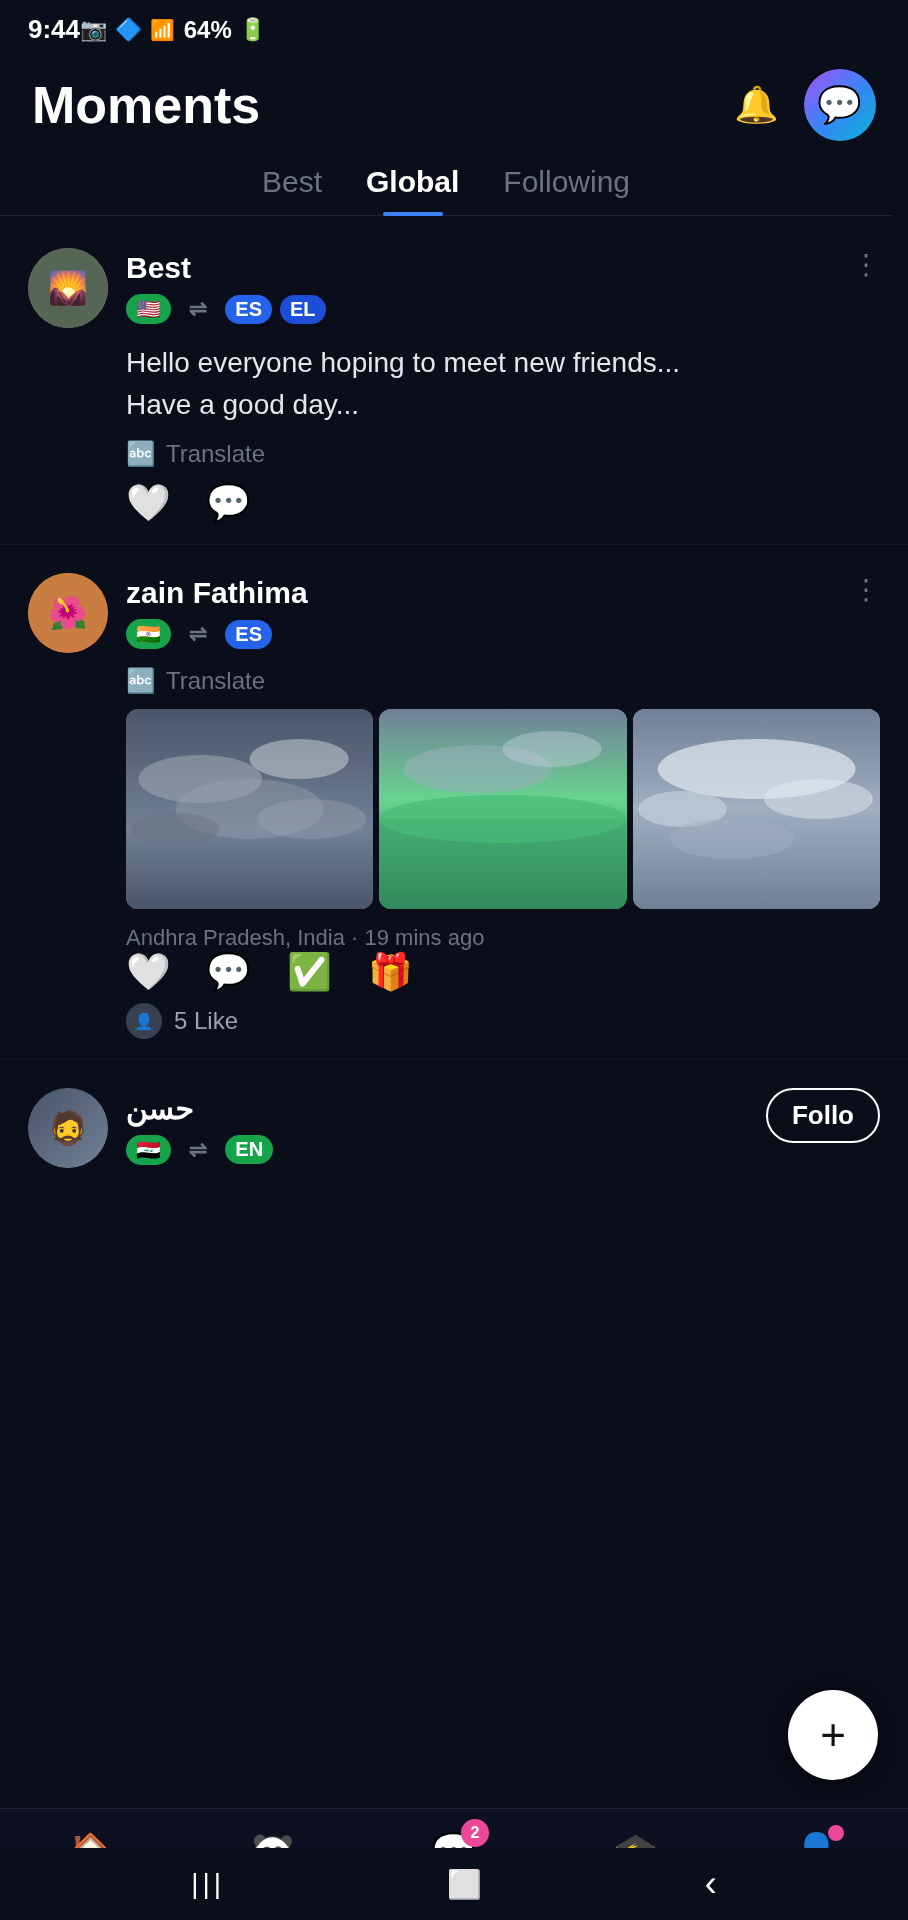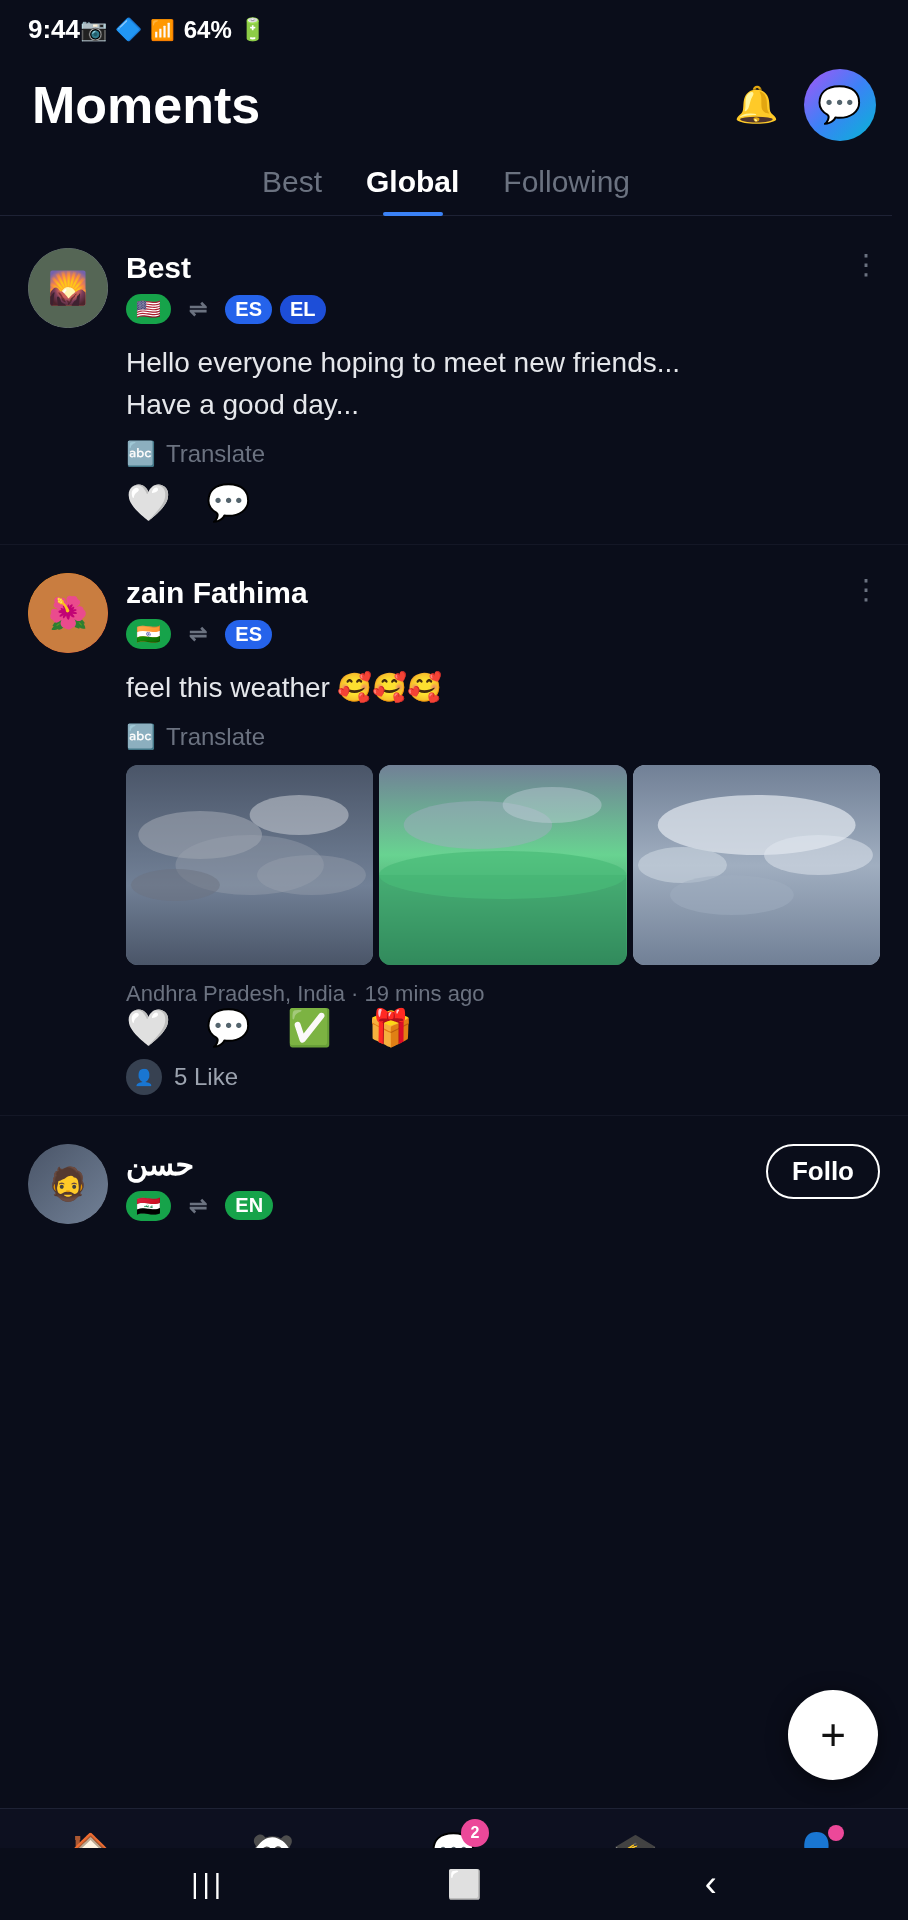--- a/index.html
+++ b/index.html
@@ -455,21 +455,20 @@
           <span class="tag tag-arrow">⇌</span>
           <span class="tag tag-es">ES</span>
         </div>
       </div>
     </div>
     <div class="post-actions-right">
       <div class="more-icon">⋮</div>
     </div>
   </div>
   <div class="post-content">
-    <div class="post-text">feel this weather 🥰🥰🥰</div>
     <div class="translate-row">
       <span class="translate-icon">🔤</span>
       <span>Translate</span>
     </div>
 
     <div class="images-grid">
       <div class="img-placeholder img-sky-cloudy">
         <svg viewBox="0 0 100 100" preserveAspectRatio="none">
           <defs>
             <linearGradient id="g1" x1="0" y1="0" x2="0" y2="1">

